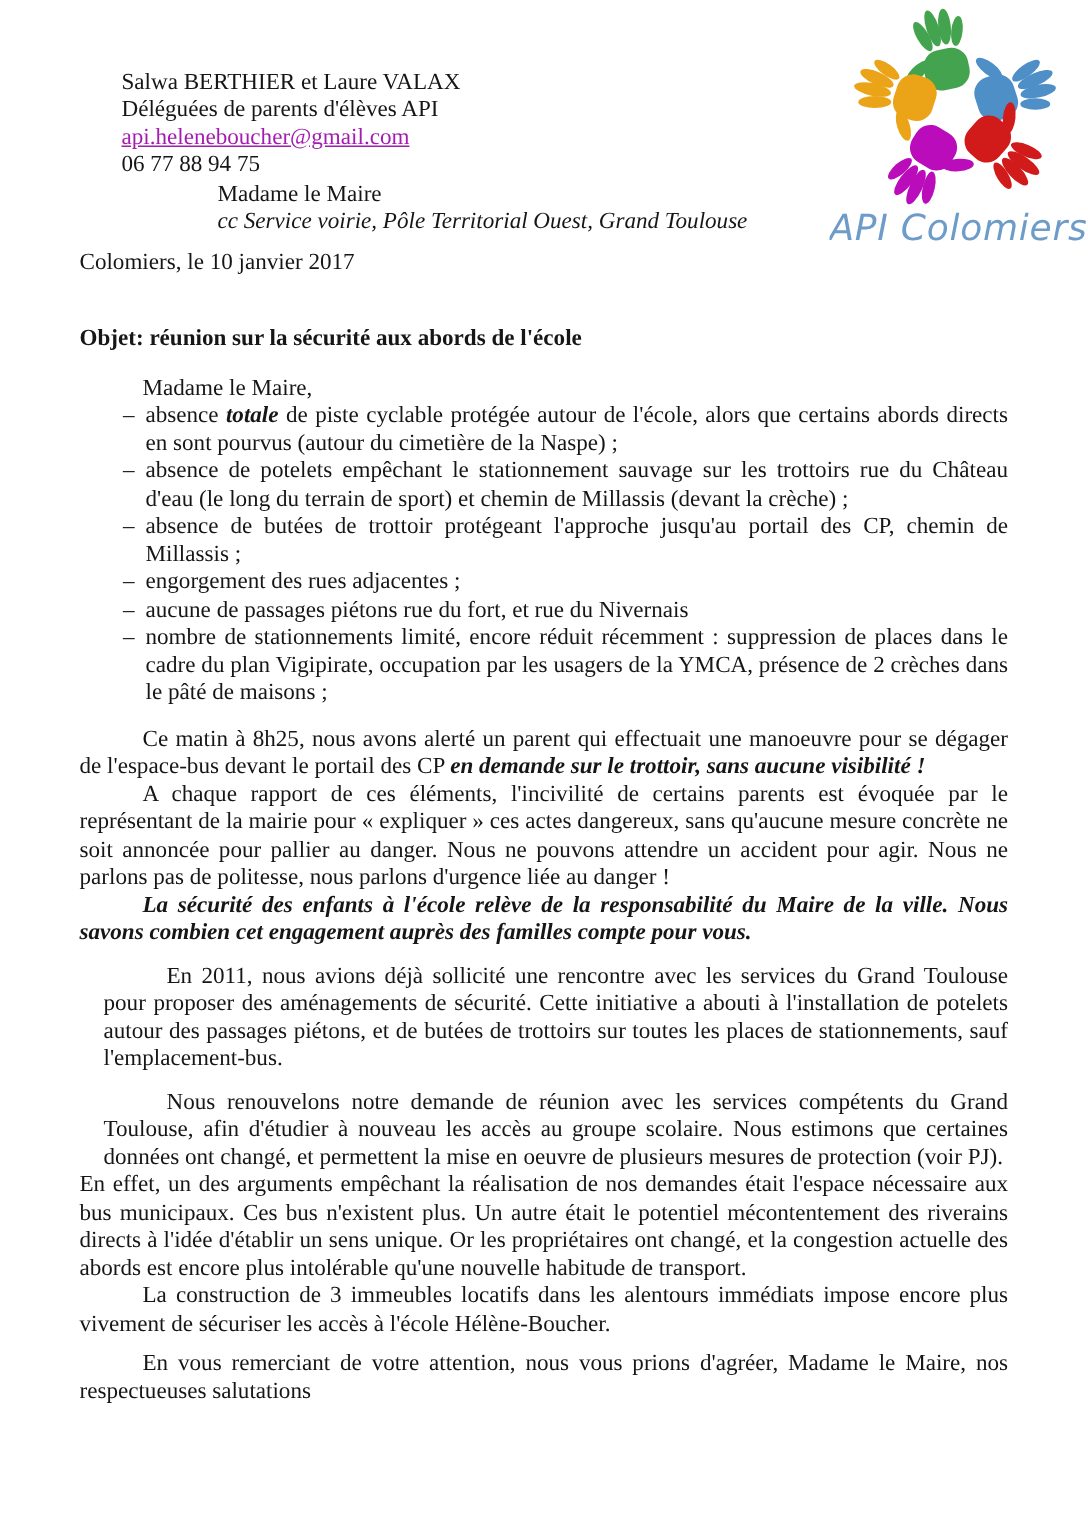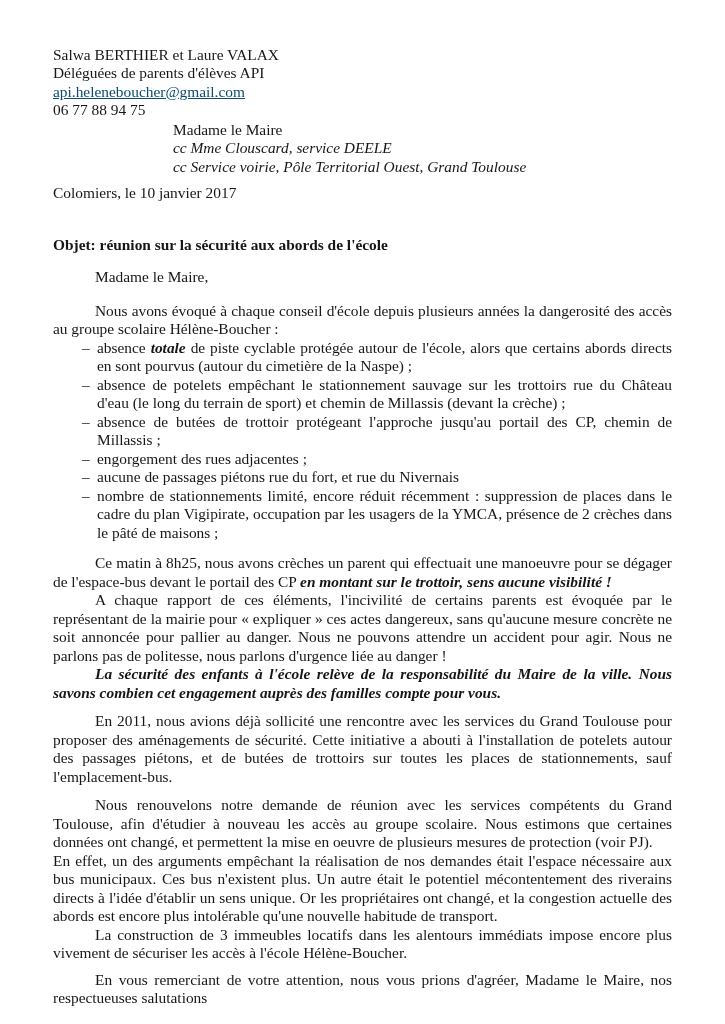--- a/index.html
+++ b/index.html
@@ -12,76 +12,94 @@
     color:#161616;
     font-size:15.4px;
     line-height:18.5px;
     overflow:hidden;
     box-sizing:border-box;
   }
   .content{
     position:absolute;
     left:53px; right:53px; top:46px;
   }
-  .sender{white-space:nowrap;}
+  .sender{white-space:nowrap;margin-left:28px;}
   .sender div{line-height:18.4px;}
-  .email-link{color:#0c4a6e;text-decoration:underline;cursor:pointer;}
-  .recipient{margin-left:120px;margin-top:1px;}
+  .email-link{color:#a21caf;text-decoration:underline;cursor:pointer;}
+  .recipient{margin-left:92px;margin-top:1px;}
   .recipient div{line-height:18.6px;}
   .cc{font-style:italic;}
   .date-line{margin-top:8px;}
   .subject{font-weight:bold;margin-top:33px;}
   .salutation{margin-top:14px;text-indent:42px;}
   .para{text-align:justify;}
   .indent{text-indent:42px;}
   .mt-blank{margin-top:12px;}
-  .mt-small{margin-top:10px;}
+  .mt-small{margin-top:10px;margin-left:16px;}
   .intro{margin-top:15px;}
   .bold{font-weight:bold;font-style:italic;}
   .bullets{padding-left:29px;}
   .bullet{display:flex;}
   .bullet .marker{width:15px;flex:0 0 15px;}
   .bullet .txt{flex:1;text-align:justify;}
   .closing{margin-top:8px;}
   
   .logo{
     position:absolute;
     top:4px; right:0px;
     width:172px;height:168px;
   }
   .logo svg{display:block;}
 </style>
 </head>
 <body>
 
 <div class="page">
 
+  <div class="logo">
+    <svg width="172" height="168" viewBox="0 0 172 168" xmlns="http://www.w3.org/2000/svg">
+      <defs>
+        <g id="hand">
+          <rect x="-15" y="-13" width="30" height="27" rx="11"></rect>
+          <ellipse cx="-11" cy="-24" rx="4" ry="11" transform="rotate(-18 -11 -24)"></ellipse>
+          <ellipse cx="-3.5" cy="-28" rx="4.2" ry="12.5" transform="rotate(-6 -3.5 -28)"></ellipse>
+          <ellipse cx="4.5" cy="-27.5" rx="4.2" ry="12" transform="rotate(6 4.5 -27.5)"></ellipse>
+          <ellipse cx="12" cy="-23" rx="3.8" ry="10" transform="rotate(18 12 -23)"></ellipse>
+          <ellipse cx="-20" cy="-1" rx="4.2" ry="10.5" transform="rotate(55 -20 -1)"></ellipse>
+        </g>
+      </defs>
+      <use href="#hand" transform="translate(78 41.6) rotate(-12)" fill="#44a34e"></use>
+      <use href="#hand" transform="translate(111.6 61) rotate(72)" fill="#4e8fc7"></use>
+      <use href="#hand" transform="translate(105.9 89) rotate(131)" fill="#d11a1a"></use>
+      <use href="#hand" transform="translate(69.1 94.9) rotate(211)" fill="#bb0cbb"></use>
+      <use href="#hand" transform="translate(56.4 61) rotate(288)" fill="#eba418"></use>
+      <text x="86" y="156" text-anchor="middle" font-family="DejaVu Sans, sans-serif" font-style="italic" font-size="24" letter-spacing="0.5" fill="#6d9cc9">API Colomiers</text>
+    </svg>
+  </div>
 
   <div class="content">
 
     <div class="sender">
       <div>Salwa BERTHIER et Laure VALAX</div>
       <div>Déléguées de parents d'élèves API</div>
       <div><span class="email-link">api.heleneboucher@gmail.com</span></div>
       <div>06 77 88 94 75</div>
     </div>
 
     <div class="recipient">
       <div>Madame le Maire</div>
-      <div class="cc">cc Mme Clouscard, service DEELE</div>
       <div class="cc">cc Service voirie, Pôle Territorial Ouest, Grand Toulouse</div>
     </div>
 
     <div class="date-line">Colomiers, le 10 janvier 2017</div>
 
     <div class="subject">Objet: réunion sur la sécurité aux abords de l'école</div>
 
     <div class="salutation">Madame le Maire,</div>
 
-    <div class="para indent intro">Nous avons évoqué à chaque conseil d'école depuis plusieurs années la dangerosité des accès au groupe scolaire Hélène-Boucher :</div>
 
     <div class="bullets">
       <div class="bullet">
         <span class="marker">–</span>
         <span class="txt"><span>absence </span><span class="bold">totale</span><span> de piste cyclable protégée autour de l'école, alors que certains abords directs en sont pourvus (autour du cimetière de la Naspe) ;</span></span>
       </div>
       <div class="bullet">
         <span class="marker">–</span>
         <span class="txt"><span>absence de potelets empêchant le stationnement sauvage sur les trottoirs rue du Château d'eau (le long du terrain de sport) et chemin de Millassis (devant la crèche) ;</span></span>
       </div>
@@ -97,21 +115,21 @@
         <span class="marker">–</span>
         <span class="txt"><span>aucune de passages piétons rue du fort, et rue du Nivernais</span></span>
       </div>
       <div class="bullet">
         <span class="marker">–</span>
         <span class="txt"><span>nombre de stationnements limité, encore réduit récemment : suppression de places dans le cadre du plan Vigipirate, occupation par les usagers de la YMCA, présence de 2 crèches dans le pâté de maisons ;</span></span>
       </div>
     </div>
 
     <div class="para indent mt-blank">
-      <span>Ce matin à 8h25, nous avons crèches un parent qui effectuait une manoeuvre pour se dégager de l'espace-bus devant le portail des CP </span><span class="bold">en montant sur le trottoir, sens aucune visibilité !</span>
+      <span>Ce matin à 8h25, nous avons alerté un parent qui effectuait une manoeuvre pour se dégager de l'espace-bus devant le portail des CP </span><span class="bold">en demande sur le trottoir, sans aucune visibilité !</span>
     </div>
 
     <div class="para indent">A chaque rapport de ces éléments, l'incivilité de certains parents est évoquée par le représentant de la mairie pour « expliquer » ces actes dangereux, sans qu'aucune mesure concrète ne soit annoncée pour pallier au danger. Nous ne pouvons attendre un accident pour agir. Nous ne parlons pas de politesse, nous parlons d'urgence liée au danger !</div>
 
     <div class="para indent bold">La sécurité des enfants à l'école relève de la responsabilité du Maire de la ville. Nous savons combien cet engagement auprès des familles compte pour vous.</div>
 
     <div class="para indent mt-small">En 2011, nous avions déjà sollicité une rencontre avec les services du Grand Toulouse pour proposer des aménagements de sécurité. Cette initiative a abouti à l'installation de potelets autour des passages piétons, et de butées de trottoirs sur toutes les places de stationnements, sauf l'emplacement-bus.</div>
 
     <div class="para indent mt-small">Nous renouvelons notre demande de réunion avec les services compétents du Grand Toulouse, afin d'étudier à nouveau les accès au groupe scolaire. Nous estimons que certaines données ont changé, et permettent la mise en oeuvre de plusieurs mesures de protection (voir PJ).</div>
 

